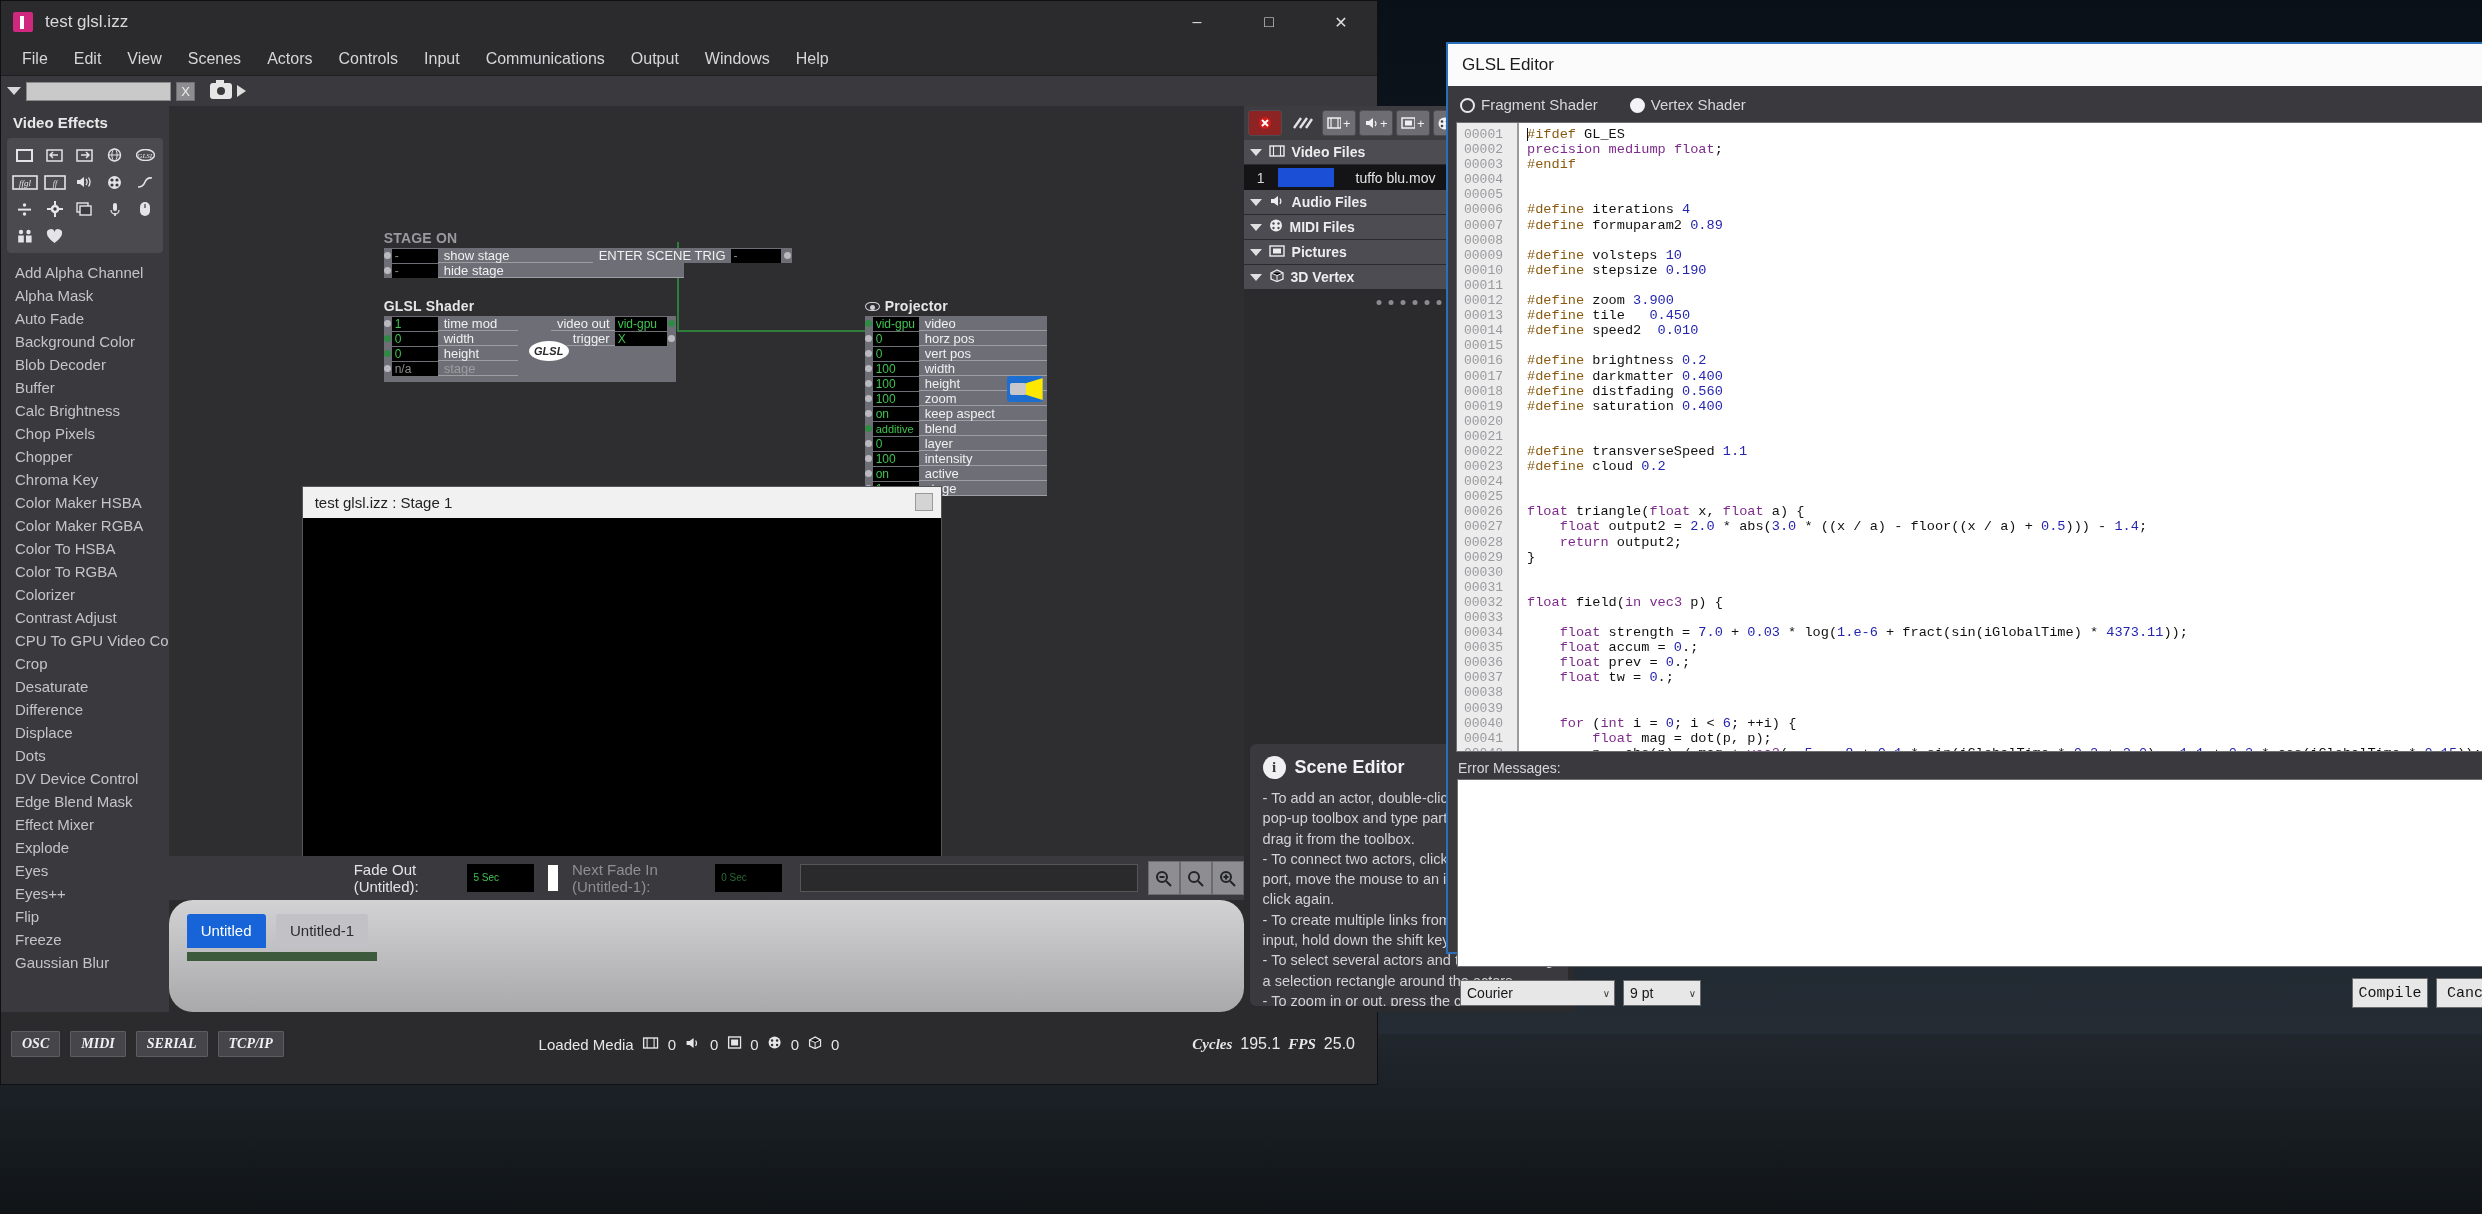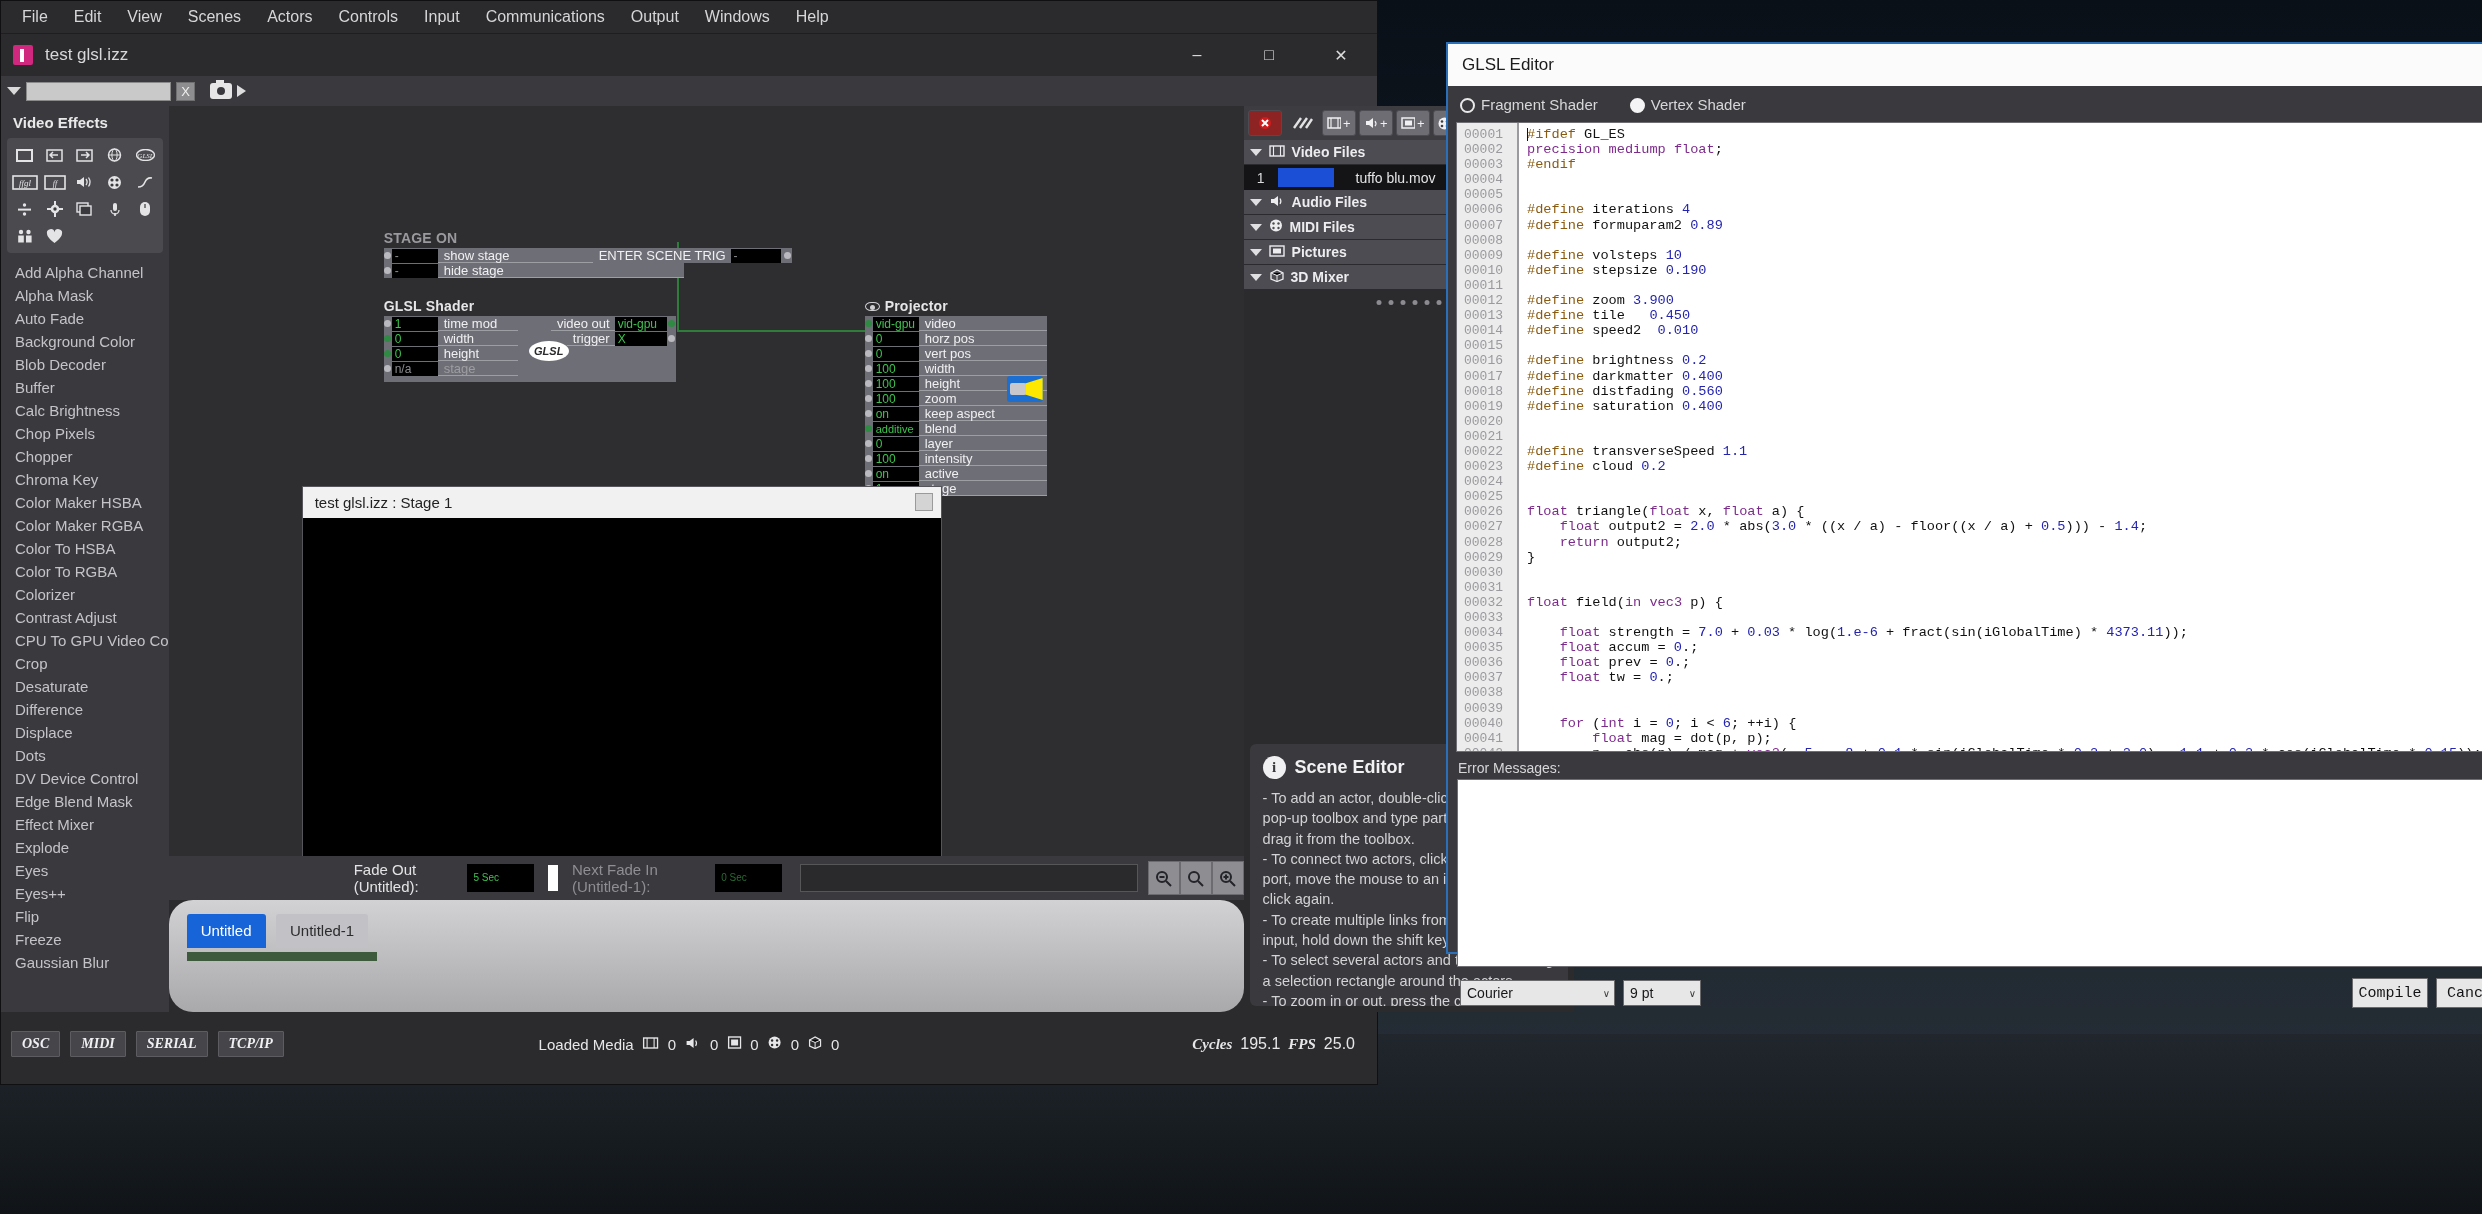--- a/index.html
+++ b/index.html
@@ -228,42 +228,42 @@
   #dlg-footer .spacer{ flex:1; }
 </style>
 </head>
 <body>
 
 <div id="root">
   <div class="wall-hill"></div>
 
   <div id="main-window">
 
+    <div id="titlebar">
+      <div id="app-icon"></div>
+      <div id="win-title">test glsl.izz</div>
+      <div class="win-btns">
+        <div class="win-btn">–</div>
+        <div class="win-btn">□</div>
+        <div class="win-btn close">✕</div>
+      </div>
+    </div>
+
     <div id="menubar">
       <div class="menu-item">File</div>
       <div class="menu-item">Edit</div>
       <div class="menu-item">View</div>
       <div class="menu-item">Scenes</div>
       <div class="menu-item">Actors</div>
       <div class="menu-item">Controls</div>
       <div class="menu-item">Input</div>
       <div class="menu-item">Communications</div>
       <div class="menu-item">Output</div>
       <div class="menu-item">Windows</div>
       <div class="menu-item">Help</div>
-    </div>
-
-    <div id="titlebar">
-      <div id="app-icon"></div>
-      <div id="win-title">test glsl.izz</div>
-      <div class="win-btns">
-        <div class="win-btn">–</div>
-        <div class="win-btn">□</div>
-        <div class="win-btn close">✕</div>
-      </div>
     </div>
 
     <div id="searchrow">
       <div class="caret-dn"></div>
       <input id="search-input" value="" style="">
       <div id="search-clear">X</div>
       <div class="cam-icon"></div>
       <div class="play-tri"></div>
     </div>
 
@@ -704,21 +704,21 @@
                   <rect x="4" y="3.5" width="8" height="5" fill="#ededef"></rect>
                 </svg></span>
             <span>Pictures</span>
           </div>
           <div class="bin-head">
             <span class="tri"></span>
             <span><svg width="15" height="13">
                   <path d="M2 4 L8 1 L14 4 L14 10 L8 12.5 L2 10 Z" fill="none" stroke="#ededef" stroke-width="1.3"></path>
                   <path d="M2 4 L8 6.5 L14 4 M8 6.5v6" stroke="#ededef" stroke-width="1"></path>
                 </svg></span>
-            <span>3D Mixer</span>
+            <span>3D Vertex</span>
           </div>
         </div>
         <div id="scene-spacer">
           <div id="dots">
             <i></i>
               <i></i>
             <i></i>
               <i></i>
             <i></i>
               <i></i>

